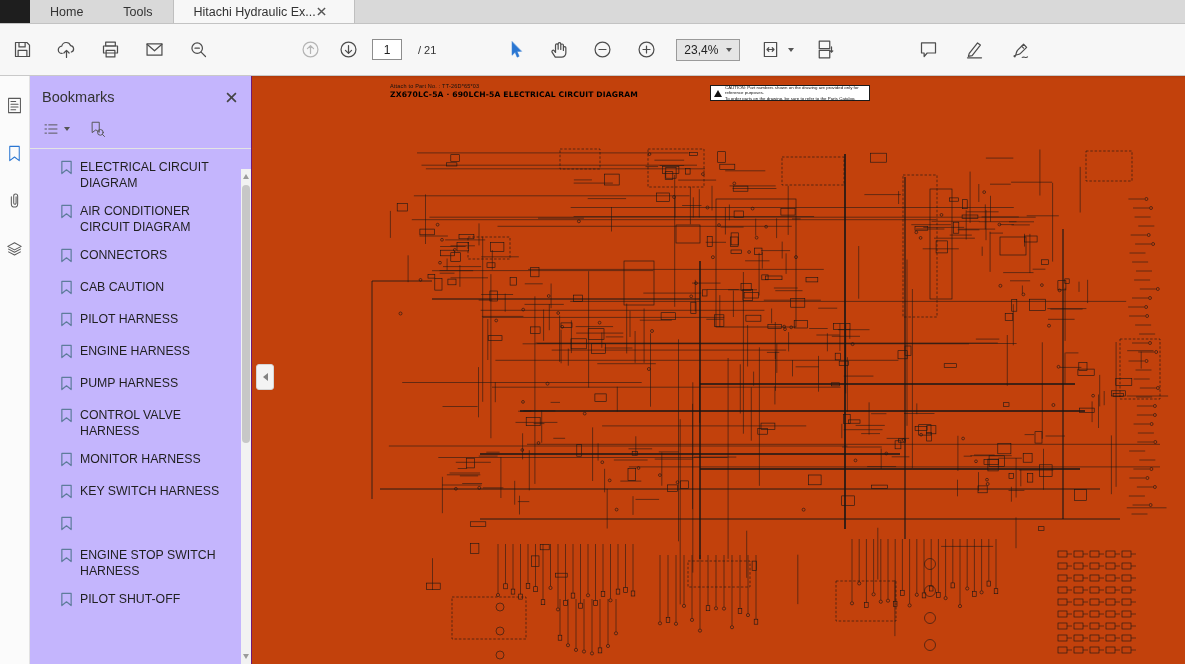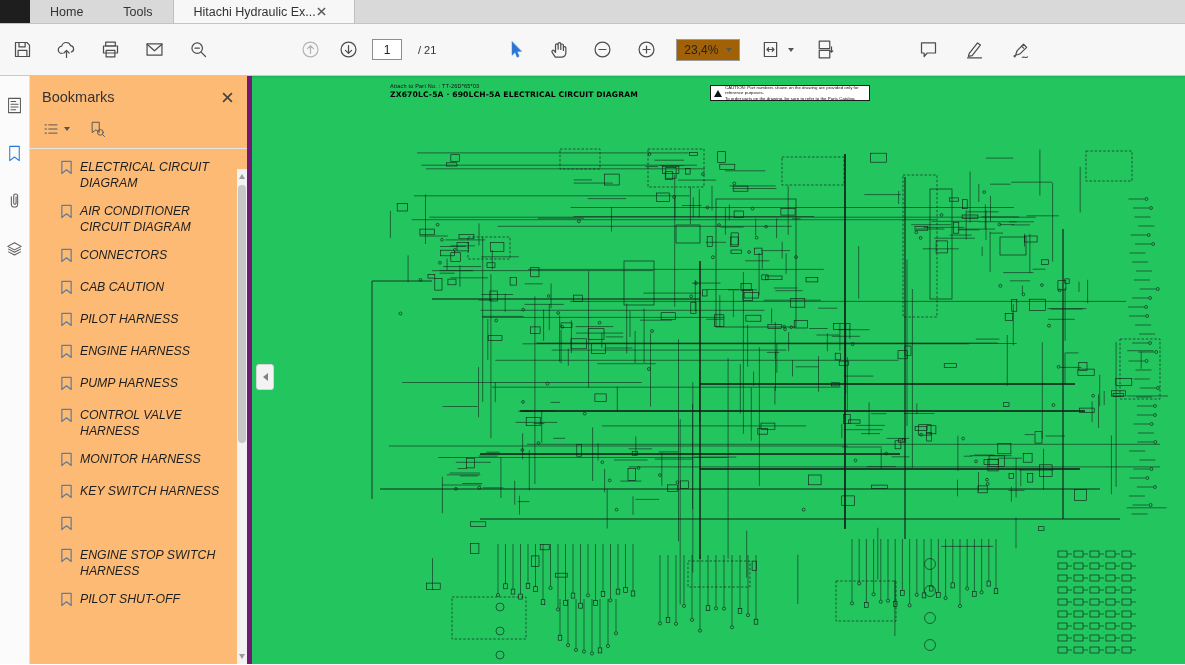--- a/index.html
+++ b/index.html
@@ -18,55 +18,55 @@
   .toolbar { height:52px; background:#f7f7f7; border-bottom:1px solid #c9c9c9; display:flex; align-items:center; padding:0 8px; }
   .tb-group { display:flex; align-items:center; gap:16px; }
   .tbtn { width:28px; height:28px; display:flex; align-items:center; justify-content:center; border-radius:3px; cursor:pointer; }
   .tbtn svg { width:21px; height:21px; fill:none; stroke:#4d4d4d; stroke-width:1.4; stroke-linecap:round; stroke-linejoin:round; }
   .tbtn.disabled svg { stroke:#b5b5b5; }
   .g-nav { margin-left:84px; gap:10px; }
   .g-tools { margin-left:64px; gap:16px; }
   .g-annot { margin-left:76px; gap:18px; }
   .page-input { width:30px; height:21px; border:1px solid #8d8d8d; background:#fff; text-align:center; font-size:12px; color:#222; font-family:"Liberation Sans",sans-serif; }
   .page-total { font-size:11px; color:#333; margin-left:6px; white-space:nowrap; }
-  .zoom-box { height:22px; min-width:64px; border:1px solid #9a9a9a; background:#a16207; display:flex; align-items:center; justify-content:space-between; padding:0 7px; gap:8px; font-size:12px; color:#222; cursor:pointer; }
+  .zoom-box { height:22px; min-width:64px; border:1px solid #9a9a9a; background:#e5e5e5; display:flex; align-items:center; justify-content:space-between; padding:0 7px; gap:8px; font-size:12px; color:#222; cursor:pointer; }
   .split-btn { display:flex; align-items:center; gap:4px; cursor:pointer; }
   .tri-down { width:0; height:0; border-left:3.5px solid transparent; border-right:3.5px solid transparent; border-top:4.5px solid #555; }
 
   
   .content { display:flex; height:588px; }
 
   .icon-strip { width:30px; background:#fbfbfb; border-right:1px solid #e2e2e2; padding-top:18px; display:flex; flex-direction:column; align-items:center; gap:26px; }
   .strip-btn { width:22px; height:22px; display:flex; align-items:center; justify-content:center; cursor:pointer; }
   .strip-btn svg { width:19px; height:19px; fill:none; stroke:#5a5a5a; stroke-width:1.3; stroke-linecap:round; stroke-linejoin:round; }
   .strip-btn.active svg { stroke:#2a76d2; }
 
-  .panel { width:222px; background:#fdba74; border-right:5px solid #701a75; position:relative; }
+  .panel { width:222px; background:#c4b5fd; border-right:1px solid #701a75; position:relative; }
   .panel-header { display:flex; align-items:center; justify-content:space-between; padding:13px 12px 9px 12px; }
   .panel-title { font-size:14.5px; color:#333; }
   .panel-close { width:16px; height:16px; display:flex; align-items:center; justify-content:center; cursor:pointer; }
   .panel-close svg { width:11px; height:11px; stroke:#444; stroke-width:1.5; }
   .panel-toolbar { display:flex; align-items:center; gap:18px; padding:6px 12px 10px 12px; border-bottom:1px solid #e4e4e4; }
   .pbtn { display:flex; align-items:center; gap:4px; cursor:pointer; }
   .pbtn svg { width:18px; height:18px; fill:none; stroke:#555; stroke-width:1.3; stroke-linecap:round; stroke-linejoin:round; }
 
-  .bookmark-list { list-style:none; padding:10px 0 0 30px; overflow:hidden; height:488px;font-style:italic; }
+  .bookmark-list { list-style:none; padding:10px 0 0 30px; overflow:hidden; height:488px; }
   .bookmark-list li { display:flex; gap:7px; margin-bottom:12px; cursor:pointer; }
   .bm-flag { flex:none; margin-top:1px; }
   .bm-flag svg { width:13px; height:15px; fill:none; stroke:#5e7c9b; stroke-width:1.3; stroke-linejoin:round; }
   .bm-label { font-size:12.3px; line-height:16px; color:#1f1f1f; width:140px; }
 
   .panel-scroll { position:absolute; right:0; top:93px; bottom:0; width:10px; background:#f2f2f2; }
   .ps-thumb { position:absolute; left:1px; right:1px; top:16px; height:258px; background:#c7c7c7; border-radius:4px; cursor:pointer; }
   .ps-up, .ps-down { position:absolute; left:1.5px; width:0; height:0; border-left:3.5px solid transparent; border-right:3.5px solid transparent; cursor:pointer; }
   .ps-up { top:5px; border-bottom:5px solid #9b9b9b; }
   .ps-down { bottom:5px; border-top:5px solid #9b9b9b; }
 
   
-  .doc-area { flex:1; position:relative; background:#22c55e; box-shadow: inset 0 3px 3px -3px rgba(0,0,0,.25); }
+  .doc-area { flex:1; position:relative; background:#c2410c; box-shadow: inset 0 3px 3px -3px rgba(0,0,0,.25); }
   .collapse-handle { position:absolute; left:4px; top:288px; width:18px; height:26px; background:#f3f3f3; border:1px solid #d6d6d6; border-radius:3px; display:flex; align-items:center; justify-content:center; cursor:pointer; z-index:5; }
   .tri-left { width:0; height:0; border-top:4.5px solid transparent; border-bottom:4.5px solid transparent; border-right:5.5px solid #828282; }
 
   .attach-note { position:absolute; left:138px; top:7px; font-size:5.5px; color:#111; letter-spacing:.2px; }
   .page-title { position:absolute; left:138px; top:14px; font-size:7.6px; font-weight:bold; color:#000; font-family:"DejaVu Sans",sans-serif; letter-spacing:.15px; }
   .caution-box { position:absolute; left:458px; top:9px; width:160px; height:16px; border:1px solid #1a1a1a; background:#fff; display:flex; align-items:center; gap:3px; padding:1px 3px; }
   .caution-sign { width:0; height:0; border-left:4px solid transparent; border-right:4px solid transparent; border-bottom:7px solid #111; flex:none; }
   .caution-text { font-size:4.4px; line-height:1.25; color:#111; }
 
   #circuit-svg { position:absolute; left:0; top:0; }

